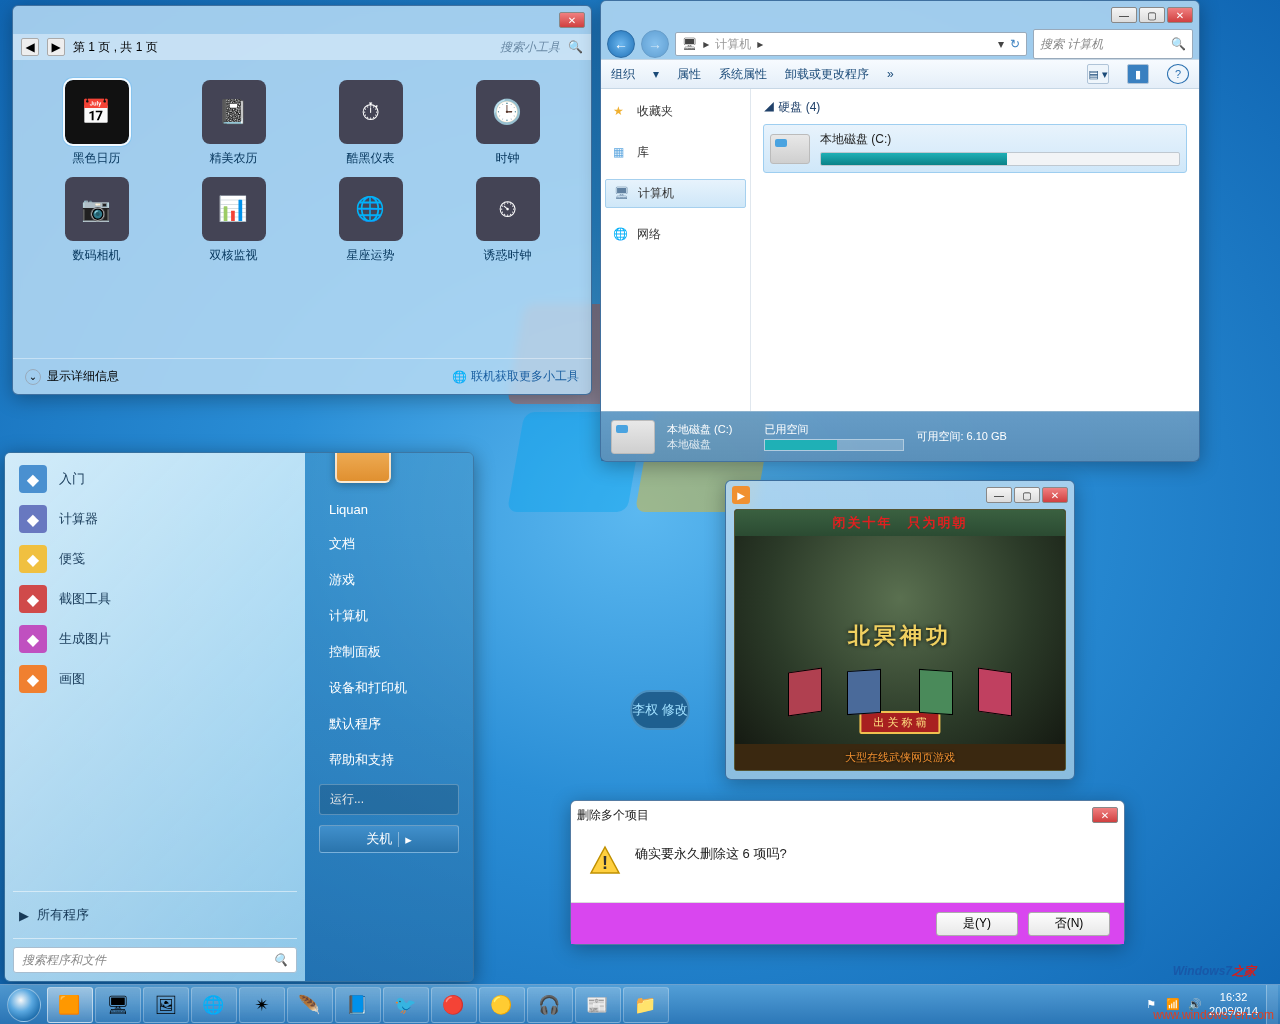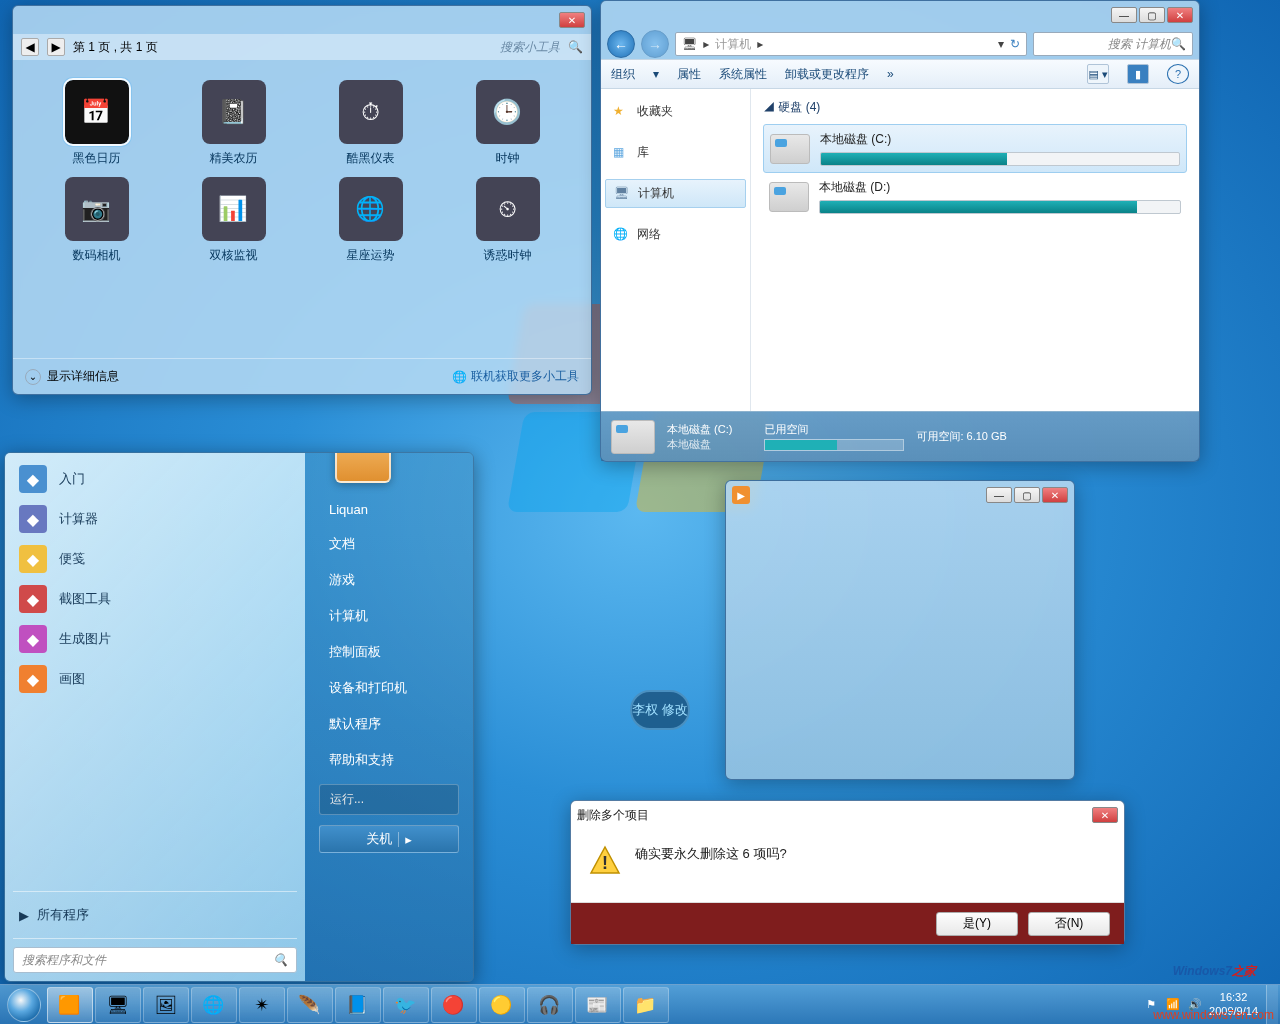--- a/index.html
+++ b/index.html
@@ -26,21 +26,21 @@
 .gadget.selected .thumb { outline: 2px solid rgba(255,255,255,0.9); background:#111; box-shadow:0 0 0 3px rgba(120,190,240,0.6); }
 #gadgets .footer { position:absolute; bottom:0; left:0; right:0; height:36px; border-top:1px solid rgba(255,255,255,0.4); display:flex; align-items:center; padding:0 12px; font-size:12px; }
 #gadgets .footer a { color:#1a5ea0; text-decoration:none; margin-left:auto; display:flex; align-items:center; gap:4px; }
 
 
 #explorer { left: 600px; top: 0px; width: 600px; height: 462px; }
 #explorer .addr-row { height: 30px; display:flex; align-items:center; gap:6px; padding: 2px 6px; }
 #explorer .navbtn { width:28px; height:28px; border-radius:50%; background: radial-gradient(#6cb7ef,#1e6fb5); display:flex; align-items:center; justify-content:center; color:#fff; font-size:14px; border:1px solid #2d6da5; }
 #explorer .navbtn.fwd { opacity:0.5; }
 #explorer .breadcrumb { flex:1; height:24px; background:#fff; border:1px solid #9ab; border-radius:2px; display:flex; align-items:center; padding:0 6px; font-size:12px; color:#444; gap:6px; }
-#explorer .search { width:160px; height:24px; background:#fff; border:1px solid #9ab; border-radius:2px; padding:8px 6px; font-size:12px; color:#888; display:flex; align-items:center;text-align:right; }
+#explorer .search { width:160px; height:24px; background:#fff; border:1px solid #9ab; border-radius:2px; padding:14px 6px; font-size:12px; color:#888; display:flex; align-items:center; }
 #explorer .toolbar { height:30px; background: linear-gradient(#f7fbff,#e4eef8); border-top:1px solid #c7d7e5; border-bottom:1px solid #c7d7e5; display:flex; align-items:center; padding:8px 10px; gap:18px; font-size:12px; color:#1a4a78; }
 #explorer .toolbar .spacer { flex:1; }
 #explorer .toolbar .icobtn { width:22px; height:20px; border:1px solid #b0c4d8; background:#eef5fb; border-radius:2px; display:flex; align-items:center; justify-content:center; font-size:11px; }
 #explorer .body { display:flex; height: calc(100% - 30px - 30px - 28px - 50px); background:#fff; }
 #explorer .nav { width:150px; border-right:1px solid #e0e7ee; padding:8px 0; }
 #explorer .nav-item { display:flex; align-items:center; gap:8px; padding:6px 12px; font-size:12px; color:#333; cursor:pointer; }
 #explorer .nav-item.active { background: linear-gradient(#e7f3fc,#cfe7f8); border:1px solid #a6d0ee; border-radius:2px; margin:0 4px; padding:5px 8px; }
 #explorer .nav-icon { width:16px; height:16px; display:inline-block; }
 #explorer .content { flex:1; padding:6px 12px; overflow:auto; }
 #explorer .section-head { font-size:12px; color:#20416a; padding:4px 0 8px; }
@@ -76,21 +76,21 @@
 #media .banner { height:26px; background: linear-gradient(#3a6040,#2b4b32); display:flex; align-items:center; justify-content:center; color:#ffea70; font-size:13px; font-weight:bold; letter-spacing:2px; }
 #media .banner .red { color:#e02020; }
 #media .game { flex:1; background: radial-gradient(circle at 50% 30%, #5a7050, #2b3a28 60%, #151a12); position:relative; height:calc(100% - 52px); }
 #media .bottombar { height:26px; background:#3a2810; color:#f0c040; font-size:11px; display:flex; align-items:center; justify-content:center; }
 #media .title-text { color:#f09030; text-shadow:0 0 3px #000; }
 
 
 #dialog { left: 570px; top: 800px; width: 555px; height: 145px; background:#fff; }
 #dialog .dlg-body { padding:16px 18px; display:flex; gap:14px; font-size:13px; color:#222; }
 #dialog .warn-ico { width:32px; height:32px; }
-#dialog .dlg-btns { position:absolute; bottom:0; left:0; right:0; height:42px; background:#7f1d1d; border-top:1px solid #dcdcdc; display:flex; align-items:center; justify-content:flex-end; gap:10px; padding:0 14px; }
+#dialog .dlg-btns { position:absolute; bottom:0; left:0; right:0; height:42px; background:#d946ef; border-top:1px solid #dcdcdc; display:flex; align-items:center; justify-content:flex-end; gap:10px; padding:0 14px; }
 #dialog .dlg-btn { min-width:82px; height:24px; border:1px solid #acacac; background: linear-gradient(#fdfdfd,#e8e8e8); border-radius:3px; font-size:12px; display:flex; align-items:center; justify-content:center; cursor:pointer; }
 
 
 #taskbar { position:absolute; left:0; right:0; bottom:0; height:40px; background: linear-gradient(rgba(100,170,220,0.75), rgba(50,120,180,0.75)); border-top:1px solid rgba(255,255,255,0.3); display:flex; align-items:center; padding:0 2px; }
 .start-orb { width:44px; height:40px; display:flex; align-items:center; justify-content:center; cursor:pointer; }
 .orb { width:34px; height:34px; border-radius:50%; background: radial-gradient(circle at 40% 35%, #f8f8f8, #5aa8e0 40%, #1565a5 80%); border:1px solid rgba(255,255,255,0.4); position:relative; }
 .tb-item { height:36px; min-width:46px; margin:0 1px; border:1px solid rgba(255,255,255,0.25); border-radius:3px; background: linear-gradient(rgba(255,255,255,0.2),rgba(255,255,255,0.05)); display:flex; align-items:center; justify-content:center; font-size:18px; cursor:pointer; }
 .tb-item.active { background: linear-gradient(rgba(255,255,255,0.45),rgba(255,255,255,0.15)); border-color:rgba(255,255,255,0.5); }
 #taskbar .tray { margin-left:auto; display:flex; align-items:center; gap:6px; padding:0 8px; color:#fff; font-size:11px; }
 #taskbar .tray-ico { width:16px; height:16px; display:inline-flex; align-items:center; justify-content:center; }
@@ -245,29 +245,20 @@
       <div id="drive-list">
           <div class="drive selected">
             <div class="drive-ico"></div>
     <div class="drive-info">
       <div class="drive-label">本地磁盘 (C:)</div>
       <div class="drive-bar">
                 <div class="drive-fill" style="width:52%"></div>
               </div>
     </div>
           </div>
-          <div class="drive">
-            <div class="drive-ico"></div>
-    <div class="drive-info">
-      <div class="drive-label">本地磁盘 (D:)</div>
-      <div class="drive-bar">
-                <div class="drive-fill" style="width:88%"></div>
-              </div>
-    </div>
-          </div>
         </div>
     </div>
   </div>
   <div class="details">
     <div class="drive-ico" style="width:44px;height:34px"></div>
     <div>
       <div>本地磁盘 (C:)</div>
       <div style="opacity:0.8">本地磁盘</div>
     </div>
     <div style="margin-left:20px">
@@ -283,20 +274,37 @@
 </div>
 
 <div id="media" class="window">
   <div class="window-titlebar">
     <span style="width:18px;height:18px;background:#f09030;border-radius:3px;display:inline-flex;align-items:center;justify-content:center;color:#fff;font-size:10px">▶</span>
     <div class="win-controls">
       <div class="win-btn">—</div>
       <div class="win-btn">▢</div>
       <div class="win-btn close">✕</div>
     </div>
+  </div>
+  <div class="vp">
+    <div class="banner">
+        <span class="red">闭关十年　只为明朝</span>
+      </div>
+    <div class="game">
+      <div style="position:absolute;left:50%;top:48%;transform:translate(-50%,-50%);color:#f0d060;font-size:22px;font-weight:bold;text-shadow:0 0 4px #000;letter-spacing:4px">北冥神功</div>
+      <div style="position:absolute;left:50%;bottom:10px;transform:translateX(-50%);background:#a82020;border:2px solid #f0c050;padding:2px 12px;color:#ffe080;font-size:11px;border-radius:2px">出 关 称 霸</div>
+
+      <div style="position:absolute;bottom:30px;left:16%;width:34px;height:44px;background:#b04050;transform:skewY(-8deg);border:1px solid #000"></div>
+      <div style="position:absolute;bottom:30px;left:34%;width:34px;height:44px;background:#4a6a9a;transform:skewY(-4deg);border:1px solid #000"></div>
+      <div style="position:absolute;bottom:30px;right:34%;width:34px;height:44px;background:#4a8a5a;transform:skewY(4deg);border:1px solid #000"></div>
+      <div style="position:absolute;bottom:30px;right:16%;width:34px;height:44px;background:#c04060;transform:skewY(8deg);border:1px solid #000"></div>
+    </div>
+    <div class="bottombar">
+        <span class="title-text">大型在线武侠网页游戏</span>
+      </div>
   </div>
 </div>
 
 <div id="dialog" class="window">
   <div class="window-titlebar">
     <span>删除多个项目</span>
     <div class="win-controls">
         <div class="win-btn close">✕</div>
       </div>
   </div>

